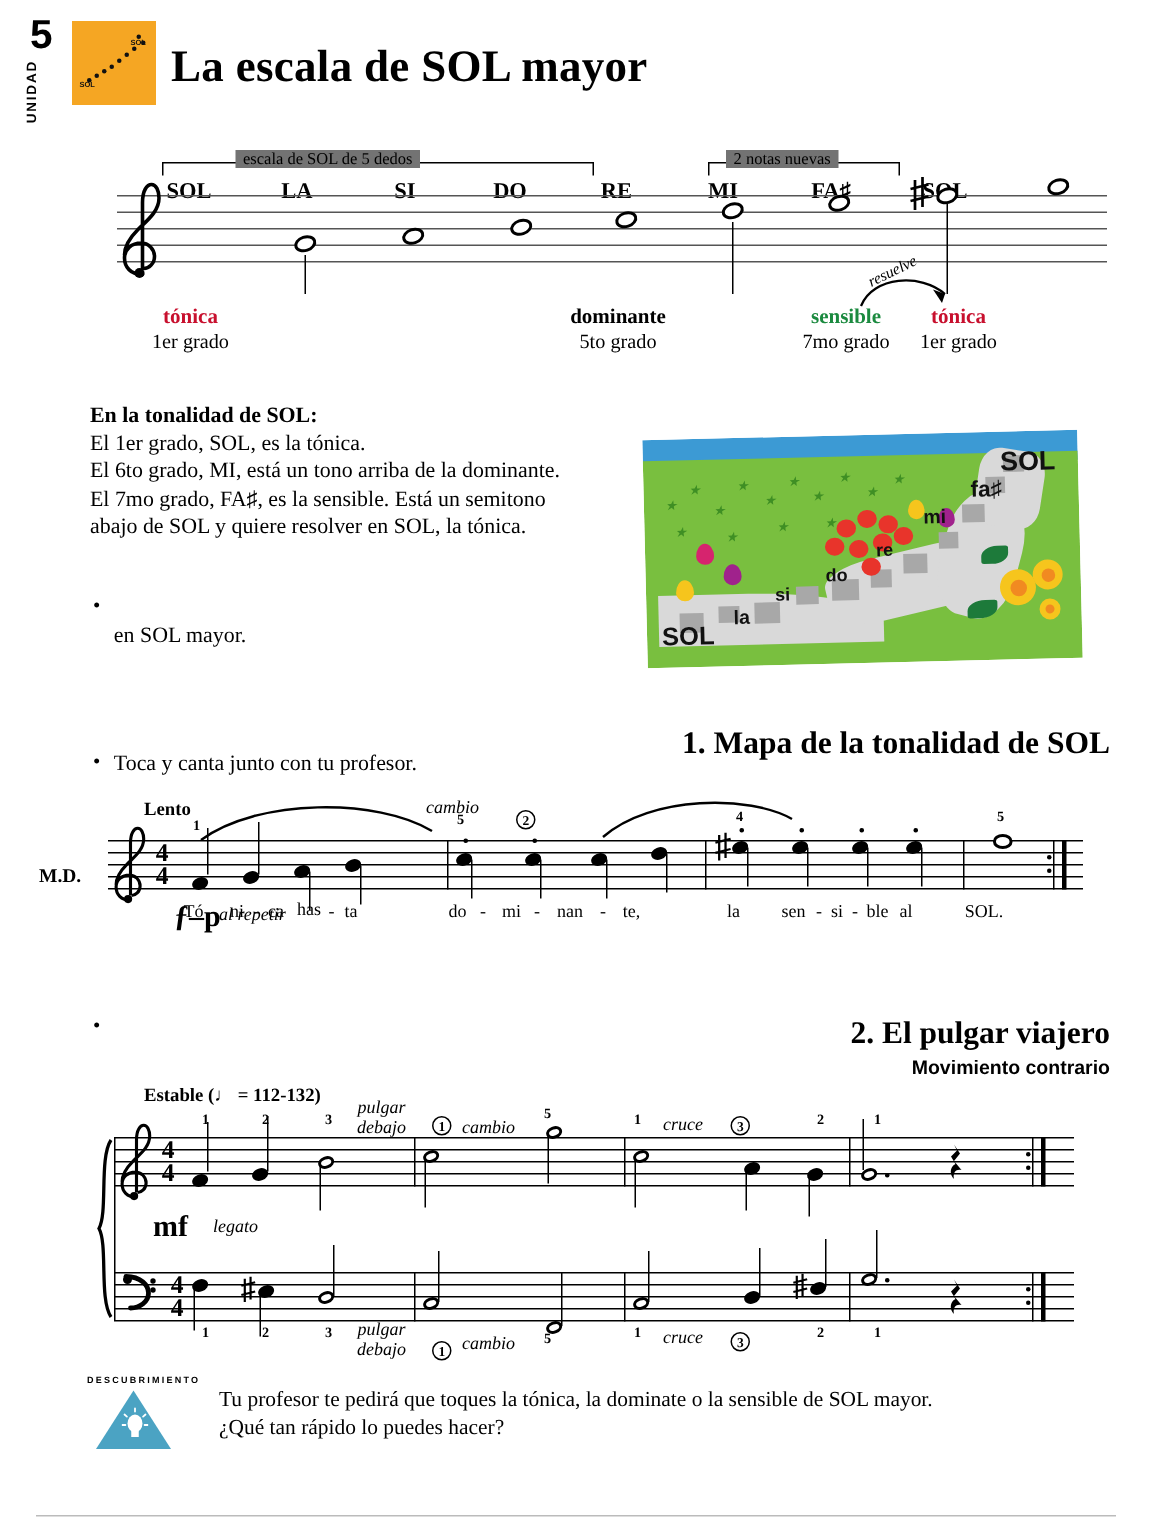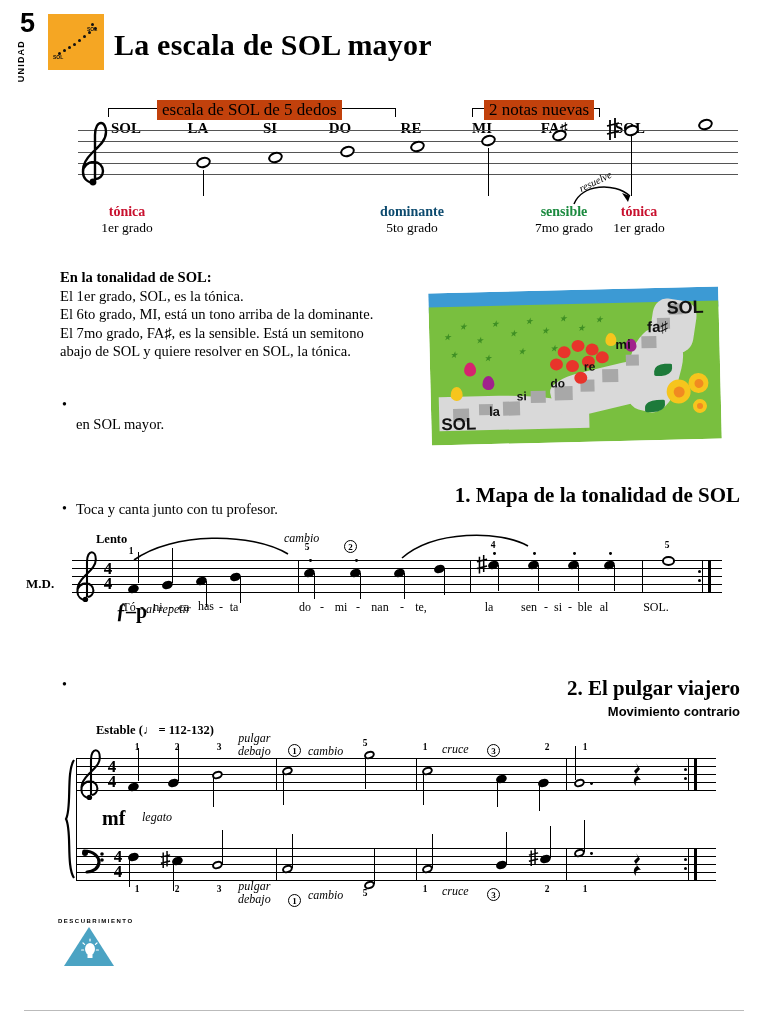--- a/index.html
+++ b/index.html
@@ -43,22 +43,22 @@
     position: absolute; left: 114px; top: 28px;
     font-family: "Liberation Serif", serif;
     font-weight: bold; font-size: 30px; letter-spacing: .2px;
   }
 
   
   .scale-block { position: absolute; left: 0; top: 98px; width: 768px; height: 145px; }
   .bracket { position: absolute; height: 9px; border-top: 1.4px solid #000;
              border-left: 1.4px solid #000; border-right: 1.4px solid #000; }
   .bracket-label {
-    position: absolute; background: #c2410c; padding: 0 5px;
-    font-size: 17px; top: -9px; white-space: nowrap; font-family: Liberation Serif, serif;
+    position: absolute; background: #737373; padding: 0 5px;
+    font-size: 11px; top: -9px; white-space: nowrap; font-family: Liberation Serif, serif;
   }
   .note-name {
     position: absolute; font-weight: bold; font-size: 15px;
     text-align: center; width: 60px;
   }
   .staff { position: absolute; left: 78px; top: 32px; width: 660px; height: 48px; }
   .staff .line { position: absolute; left: 0; width: 100%; height: 1.2px; background: #555; }
   .notehead {
     position: absolute; width: 15px; height: 11px;
     border: 2.4px solid #000; border-radius: 50%;
@@ -218,21 +218,21 @@
       <path d="M4 2 L4 22 M9 0 L9 20 M1 8 L13 5 M1 16 L13 13" stroke="#000" stroke-width="1.8" fill="none"></path>
     </svg>
     <i class="notehead" style="left:620px; top:-11px;"></i>
   </div>
 
   <div class="deg-label" style="left:82px; top:106px;">
     <b style="color:#c8102e;">tónica</b>
     <span>1er grado</span>
   </div>
   <div class="deg-label" style="left:367px; top:106px;">
-    <b style="color:#0c4a6e;">dominante</b>
+    <b style="color:#000000;">dominante</b>
     <span>5to grado</span>
   </div>
   <div class="deg-label" style="left:519px; top:106px;">
     <b style="color:#1b8a3f;">sensible</b>
     <span>7mo grado</span>
   </div>
   <div class="deg-label" style="left:594px; top:106px;">
     <b style="color:#c8102e;">tónica</b>
     <span>1er grado</span>
   </div>
@@ -610,16 +610,20 @@
 </div>
 
 <div class="disc">
   <span class="disc-word">DESCUBRIMIENTO</span>
   <i class="disc-tri"></i>
   <svg style="position:absolute;left:23px;top:20px;" width="18" height="24" viewBox="0 0 18 24">
     <ellipse cx="9" cy="11" rx="5" ry="6" fill="#fff"></ellipse>
     <rect x="6.5" y="16" width="5" height="4" fill="#fff"></rect>
     <path d="M9 1 L9 3 M2 5 L3.6 6.4 M16 5 L14.4 6.4 M0.6 12 L2.6 12 M15.4 12 L17.4 12" stroke="#fff" stroke-width="1.2" stroke-linecap="round"></path>
   </svg>
+  <div class="disc-text">
+    <div>Tu profesor te pedirá que toques la tónica, la dominate o la sensible de SOL mayor.</div>
+    <div>¿Qué tan rápido lo puedes hacer?</div>
+  </div>
 </div>
 
 <span class="page-num">36</span>
 <i class="foot-rule"></i>
 
 </body></html>

